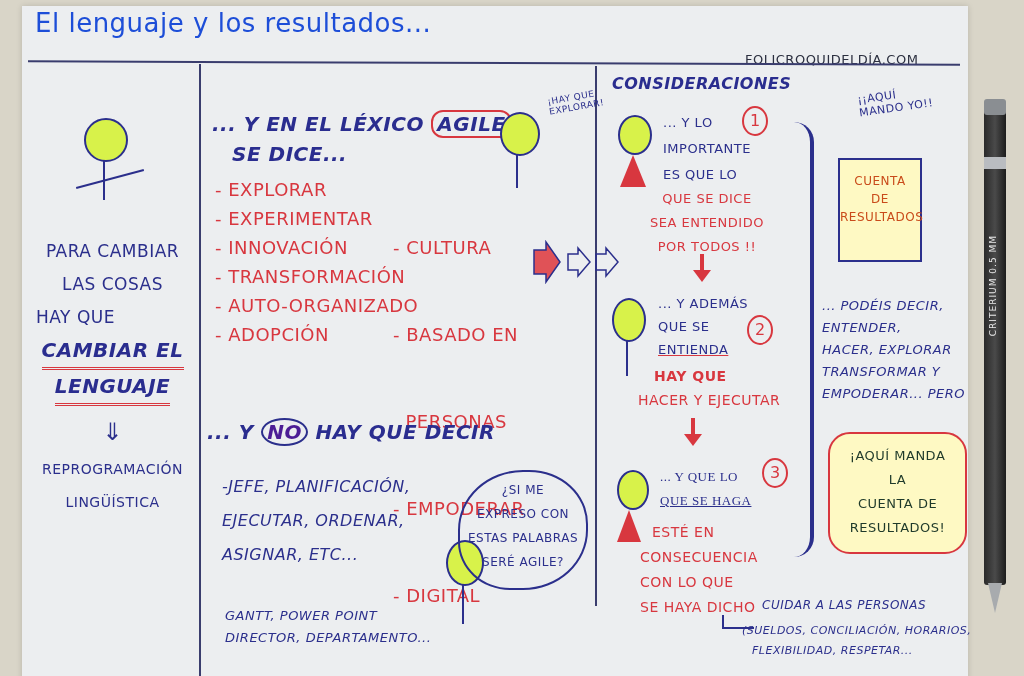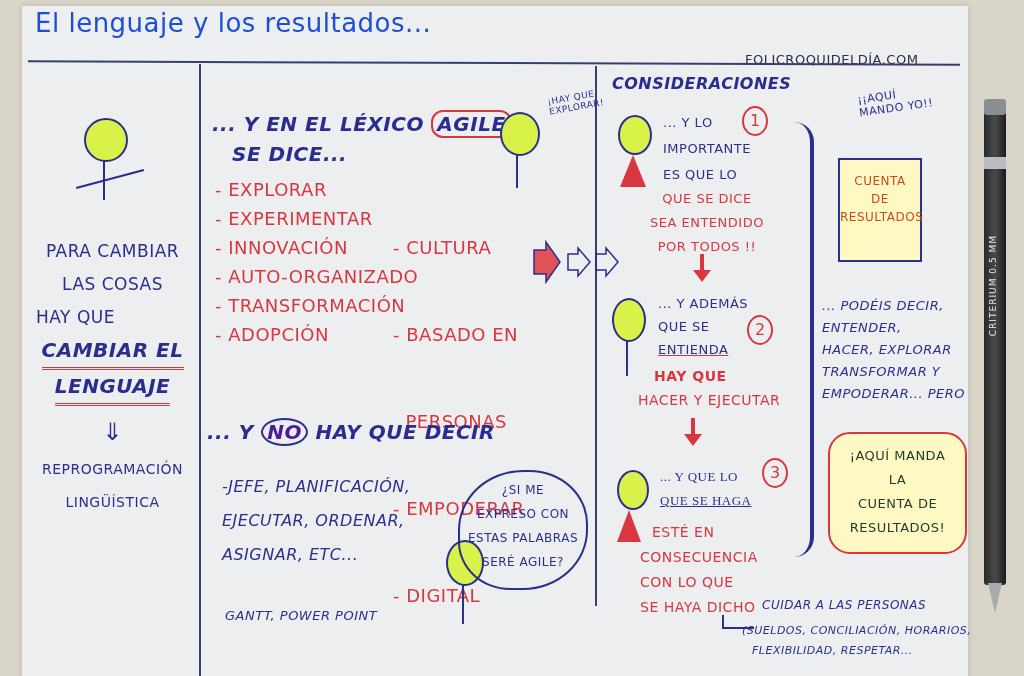--- a/index.html
+++ b/index.html
@@ -67,22 +67,22 @@
 <div>
   <div class="face" style="left:500px;top:112px;width:36px;height:40px;"></div>
   <div class="abs" style="left:516px;top:154px;width:2px;height:34px;background:#2b2f8c;"></div>
 </div>
 <div class="abs hand blue" style="left:548px;top:92px;font-size:9px;width:55px;transform:rotate(-10deg);">¡HAY QUE EXPLORAR!</div>
 
 <div class="abs hand red list" style="left:215px;top:175px;">
   <div>- EXPLORAR</div>
   <div>- EXPERIMENTAR</div>
   <div>- INNOVACIÓN</div>
+  <div>- TRANSFORMACIÓN</div>
   <div>- AUTO-ORGANIZADO</div>
-  <div>- TRANSFORMACIÓN</div>
   <div>- ADOPCIÓN</div>
 </div>
 <div class="abs hand red list" style="left:393px;top:175px;white-space:pre;">
   <div>- CULTURA</div>
   <div>- BASADO EN</div>
   <div>  PERSONAS</div>
   <div>- EMPODERAR</div>
   <div>- DIGITAL</div>
   <div>- ETC. ETC.</div>
 </div>
@@ -98,20 +98,21 @@
   <span class="circled" style="border-color:#2b2f8c;color:#4c1d95;border-radius:50%;">NO</span>
   <span>HAY QUE DECIR</span>
 </div>
 <div class="abs hand blue" style="left:222px;top:470px;font-size:16px;line-height:34px;font-style:italic;">
   <div>-JEFE, PLANIFICACIÓN,</div>
   <div>EJECUTAR, ORDENAR,</div>
   <div>ASIGNAR, ETC...</div>
 </div>
 <div class="abs hand blue small" style="left:225px;top:605px;font-style:italic;">
   <div>GANTT, POWER POINT</div>
+  <div>DIRECTOR, DEPARTAMENTO...</div>
 </div>
 
 <div>
   <div class="face" style="left:446px;top:540px;width:34px;height:42px;"></div>
   <div class="abs" style="left:462px;top:584px;width:2px;height:40px;background:#2b2f8c;"></div>
 </div>
 <div class="abs hand blue" style="left:458px;top:470px;width:130px;height:120px;border:2px solid #2b2f8c;border-radius:50% 45% 50% 40%;font-size:12px;line-height:24px;text-align:center;padding-top:6px;box-sizing:border-box;">
   <div>¿SI ME</div>
   <div>EXPRESO CON</div>
   <div>ESTAS PALABRAS</div>

